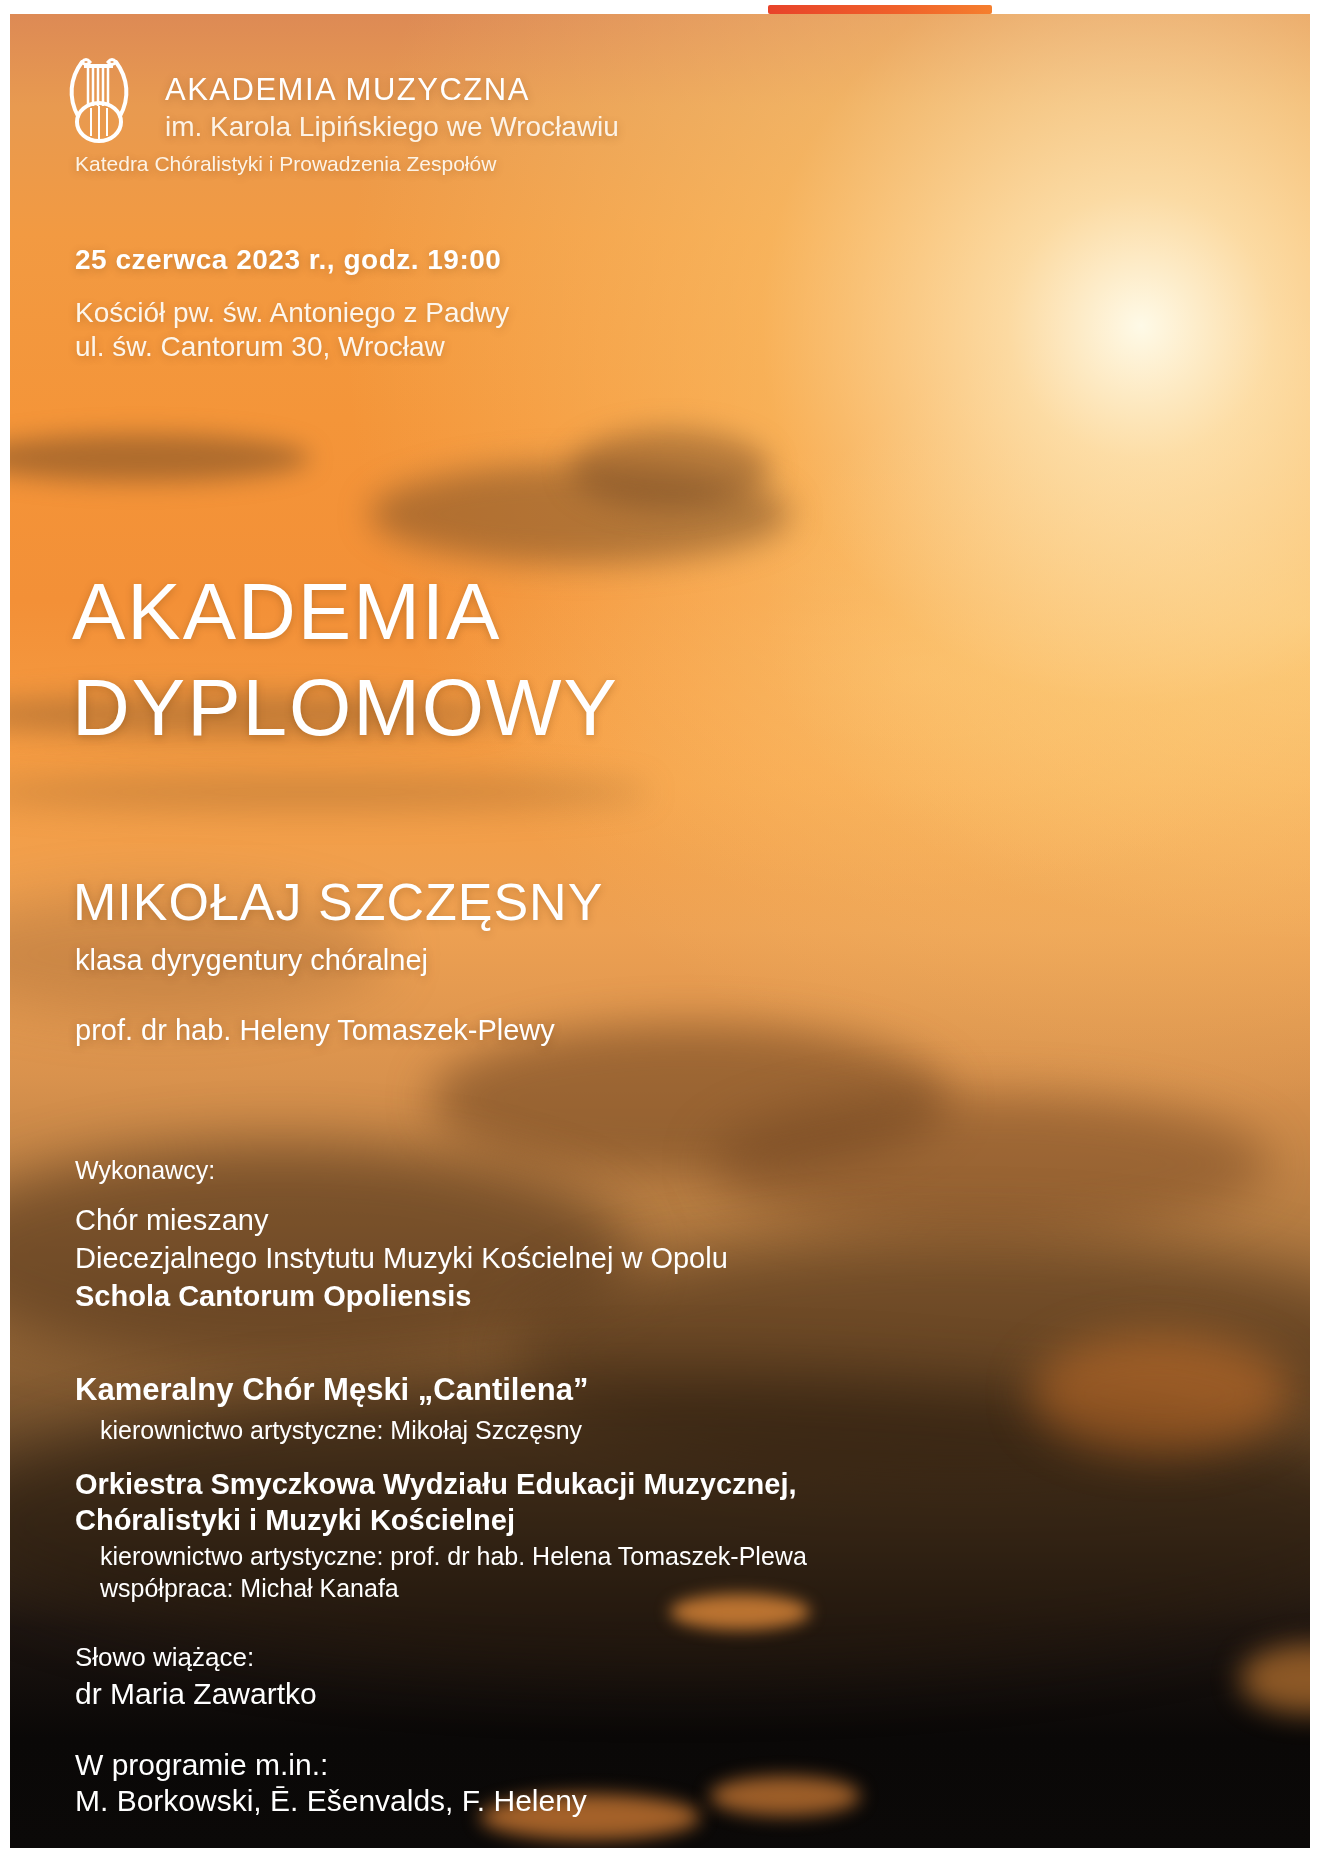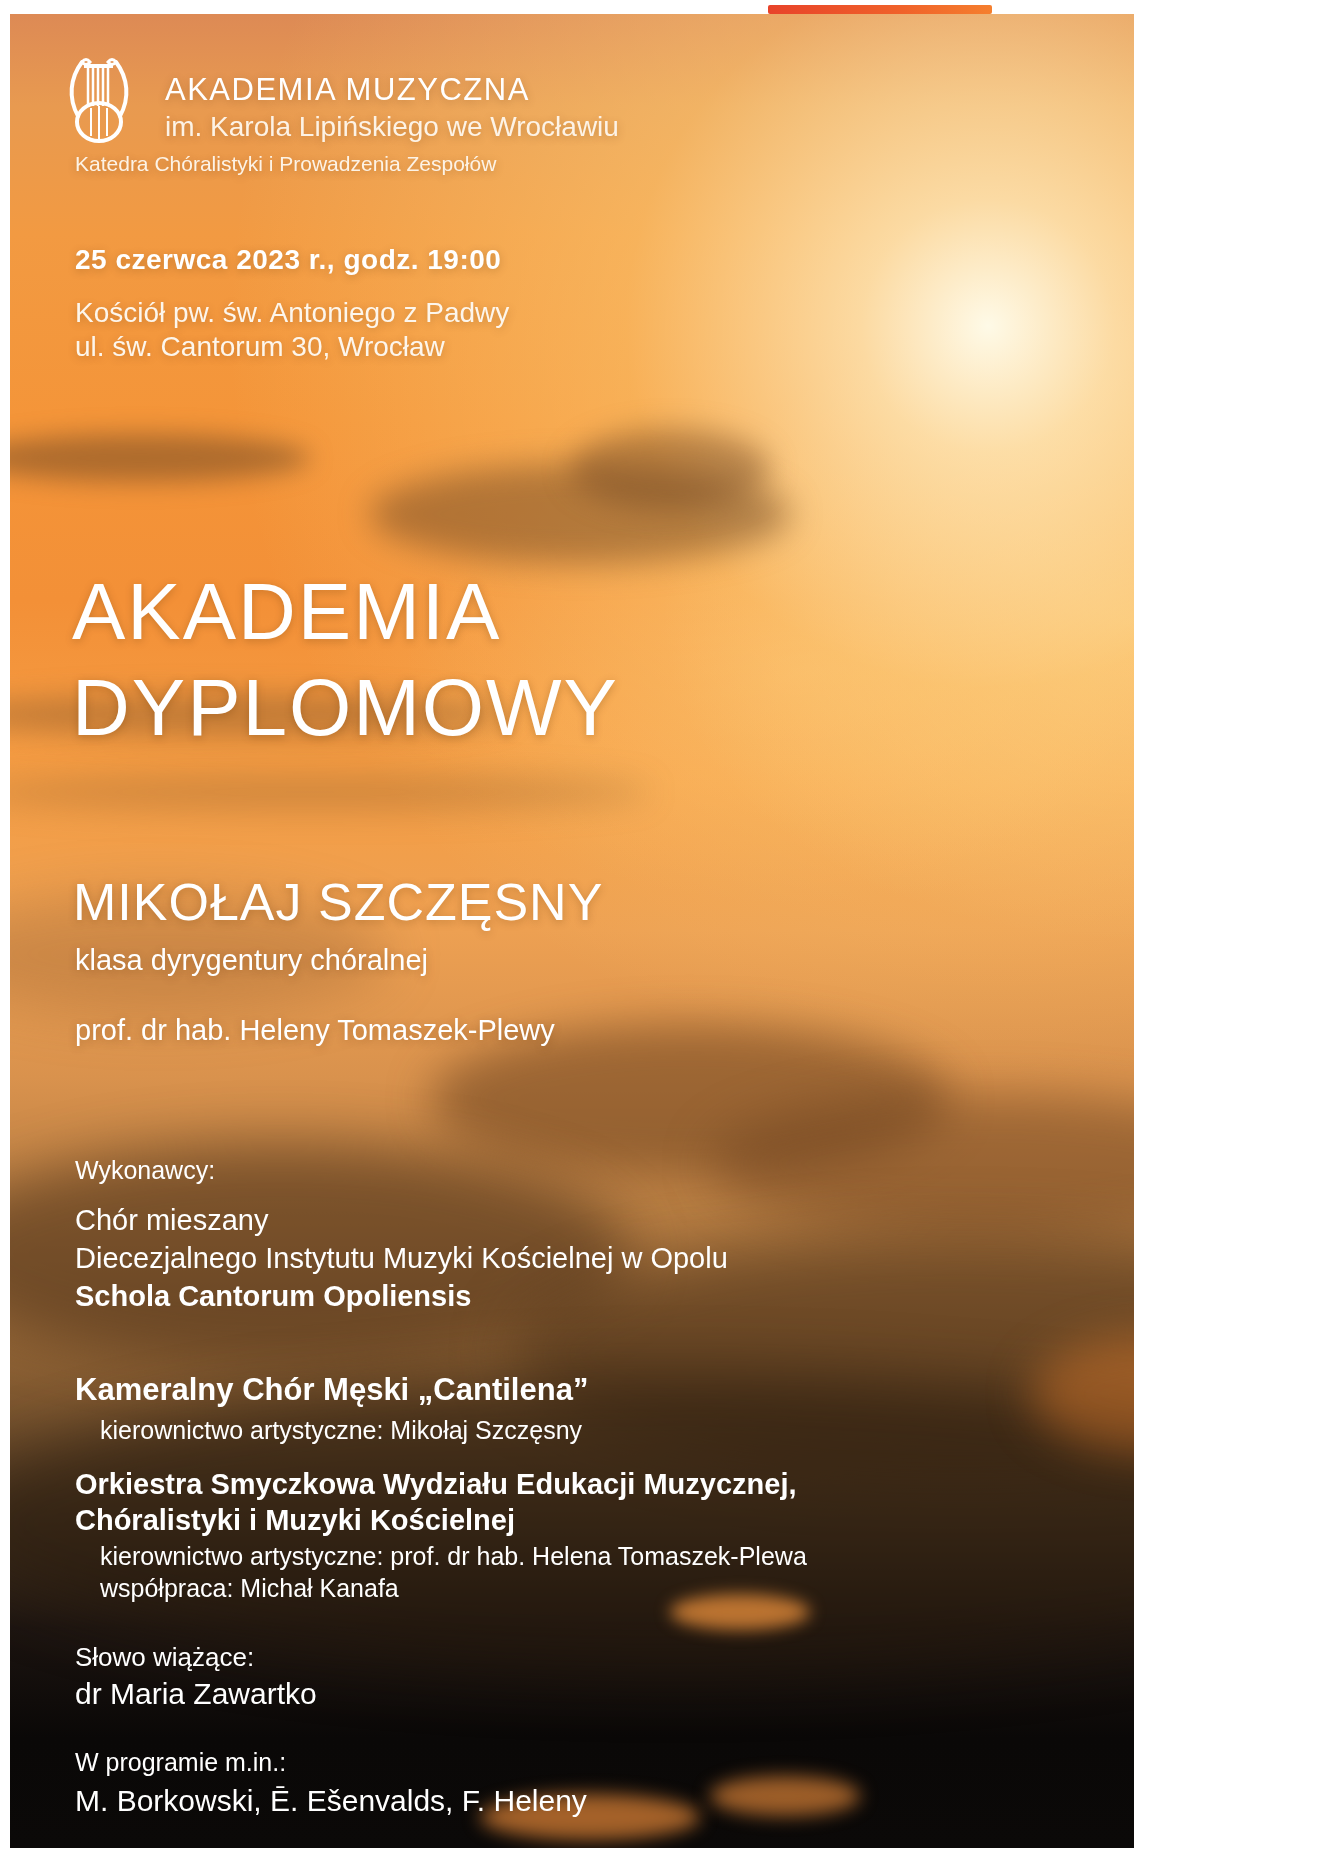--- a/index.html
+++ b/index.html
@@ -9,21 +9,21 @@
     font-family:"Liberation Sans", sans-serif;
     position:relative;
     overflow:hidden;
   }
   .top-sliver{
     position:absolute;left:768px;top:5px;width:224px;height:9px;
     background:linear-gradient(90deg,#e8432a,#f0622a 60%,#f57f2e);
     border-radius:2px;
   }
   .poster{
-    position:absolute;left:10px;top:14px;width:1124px;height:1834px;
+    position:absolute;left:10px;top:14px;width:1300px;height:1834px;
     overflow:hidden;
     background:linear-gradient(180deg,
       #dd8a55 0%,
       #e89a50 5%,
       #f29a42 12%,
       #f49539 22%,
       #f39037 32%,
       #f59e45 42%,
       #eda052 50%,
       #d9924d 58%,
@@ -81,21 +81,21 @@
   .schola{left:65px;top:1266px;}
   .kier1{left:90px;top:1306px;font-size:25px;font-weight:400;}
   .kameralny{left:65px;top:1358px;font-size:31px;font-weight:700;}
   .kier2{left:90px;top:1402px;font-size:25px;font-weight:400;}
   .orkiestra1{left:65px;top:1454px;}
   .orkiestra2{left:65px;top:1490px;}
   .kier3{left:90px;top:1528px;font-size:25px;font-weight:400;}
   .wspolpraca{left:90px;top:1560px;font-size:25px;font-weight:400;}
   .slowo{left:65px;top:1628px;font-size:26px;font-weight:400;}
   .maria{left:65px;top:1663px;font-size:30px;font-weight:400;}
-  .wprogramie{left:65px;top:1734px;font-size:25px;font-weight:400;}
+  .wprogramie{left:65px;top:1734px;font-size:30px;font-weight:400;}
   .composers{left:65px;top:1770px;font-size:30px;font-weight:400;}
 </style>
 </head>
 <body>
 
 <div class="top-sliver"></div>
 
 <div class="poster">
   <div class="glow"></div>
   <div class="cloud c1"></div>

